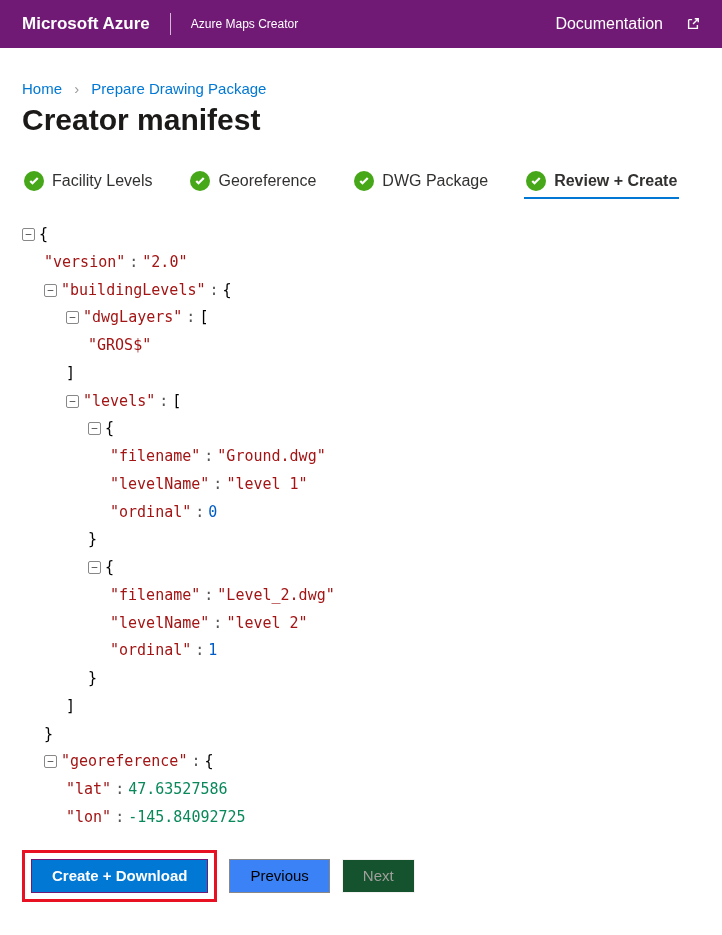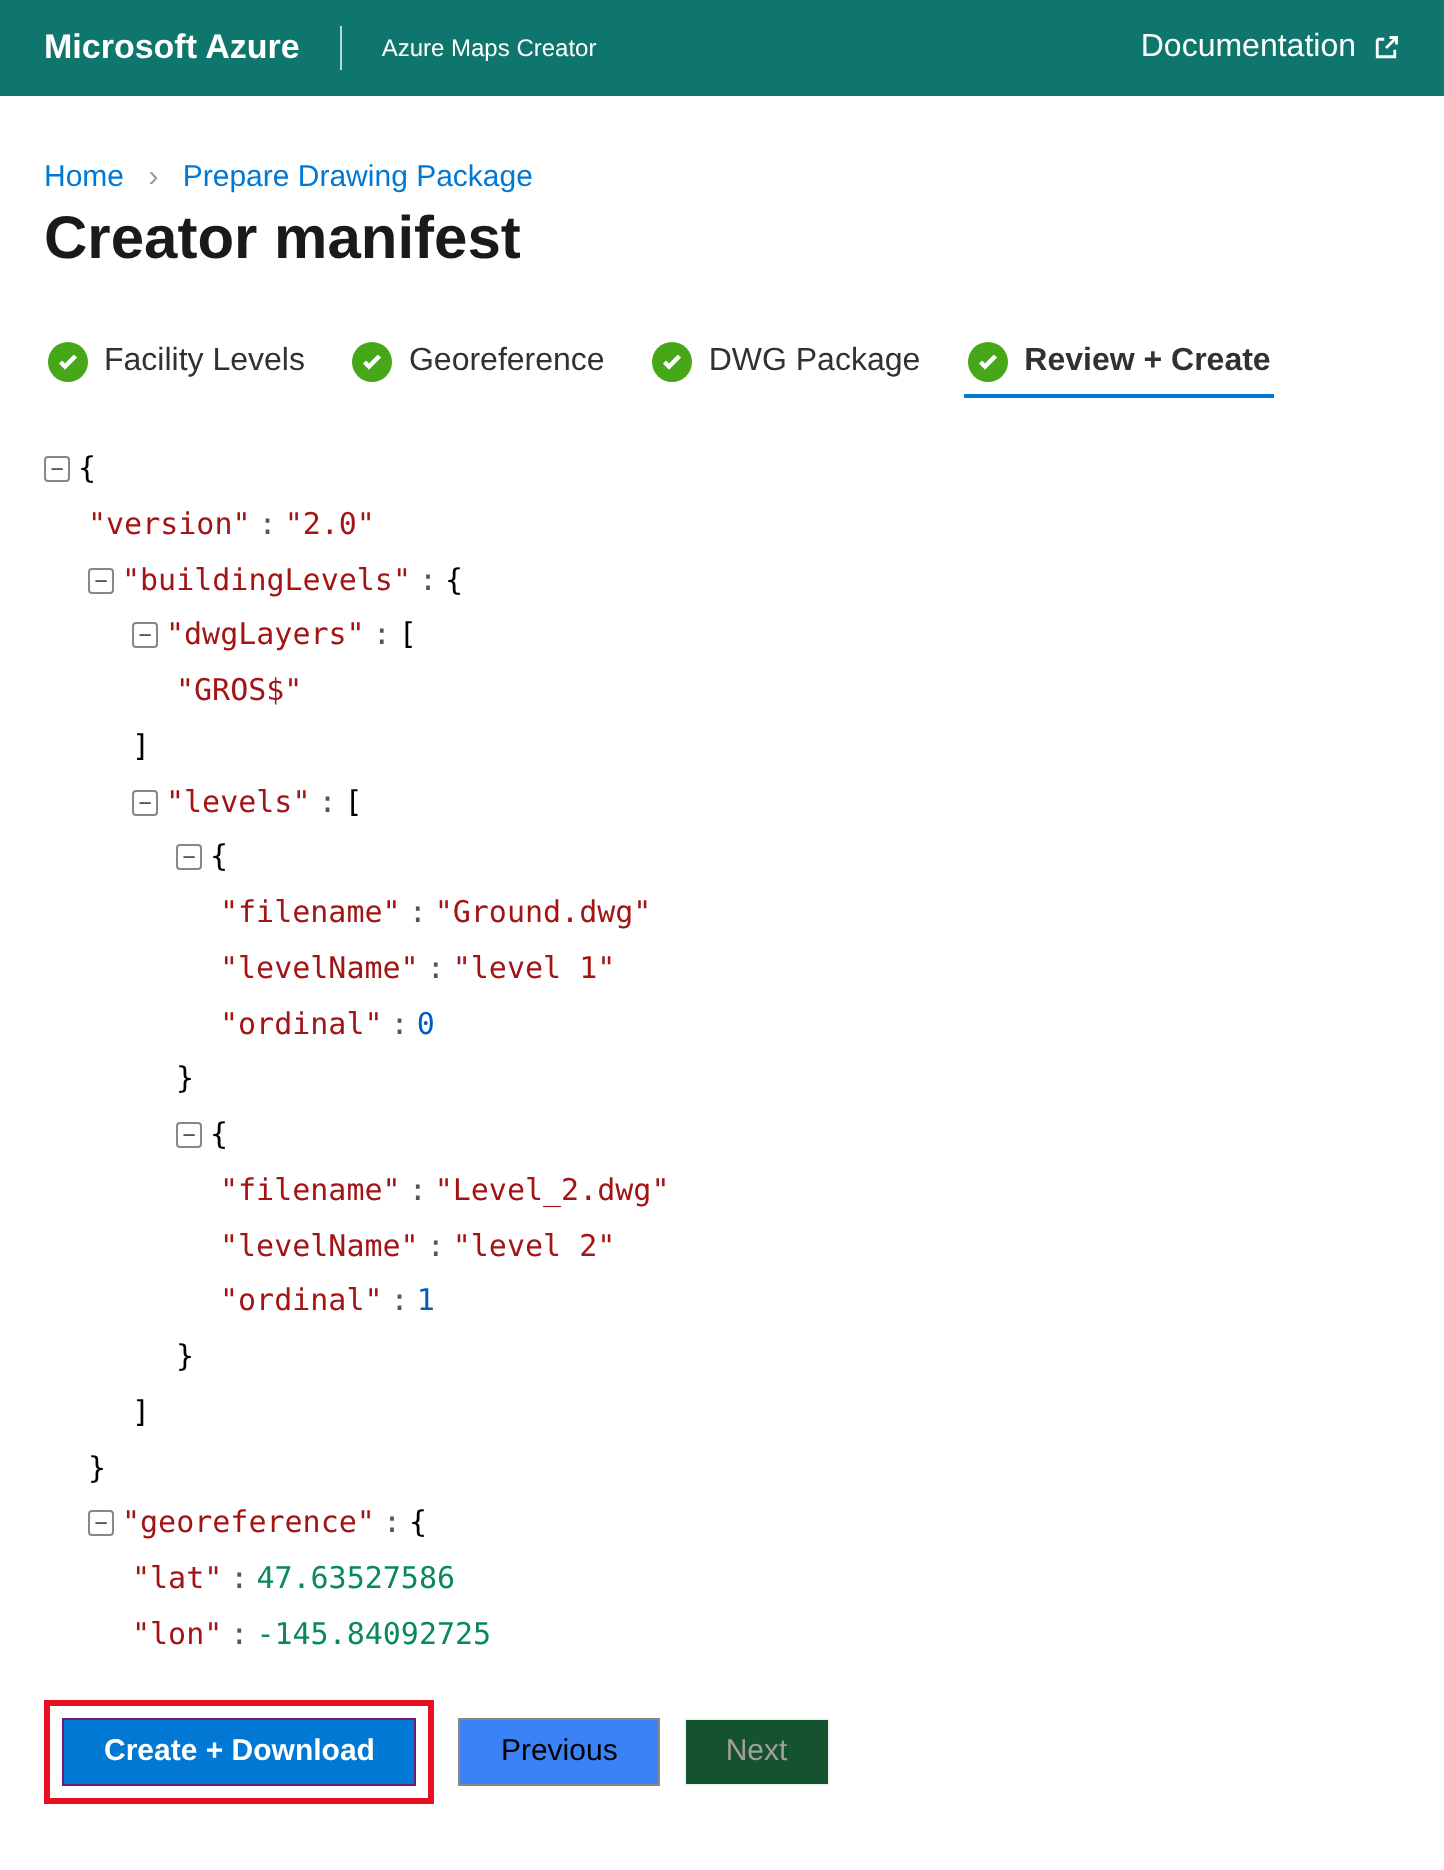--- a/index.html
+++ b/index.html
@@ -4,21 +4,21 @@
 <style>
   * { box-sizing: border-box; }
   body {
     margin: 0;
     font-family: "Segoe UI", -apple-system, BlinkMacSystemFont, sans-serif;
     background: #ffffff;
     color: #323130;
     width: 722px;
   }
   .header {
-    background: #0f766e;
+    background: #701a75;
     color: #ffffff;
     display: flex;
     align-items: center;
     height: 48px;
     padding: 0 22px;
   }
   .brand {
     font-weight: 600;
     font-size: 17px;
   }
@@ -30,21 +30,21 @@
   }
   .product {
     font-size: 12px;
     font-weight: 400;
   }
   .doclink {
     margin-left: auto;
     font-size: 16px;
     display: flex;
     align-items: center;
-    gap: 8px;
+    gap: 23px;
     cursor: pointer;
   }
   .ext-icon {
     width: 14px; height: 14px;
     stroke: #fff; fill: none; stroke-width: 1.6;
   }
   .content {
     padding: 14px 22px 0 22px;
   }
   .breadcrumb {
@@ -54,21 +54,21 @@
   .breadcrumb a { color: #0078d4; text-decoration: none; cursor: pointer; }
   .breadcrumb .sep { color: #999; margin: 0 8px; }
   h1 {
     font-size: 30px;
     font-weight: 600;
     margin: 6px 0 28px 0;
     color: #1b1a19;
   }
   .steps {
     display: flex;
-    gap: 20px;
+    gap: 34px;
     margin-bottom: 22px;
     align-items: flex-start;
   }
   .step {
     display: flex;
     align-items: center;
     gap: 8px;
     font-size: 16px;
     color: #323130;
     cursor: pointer;

